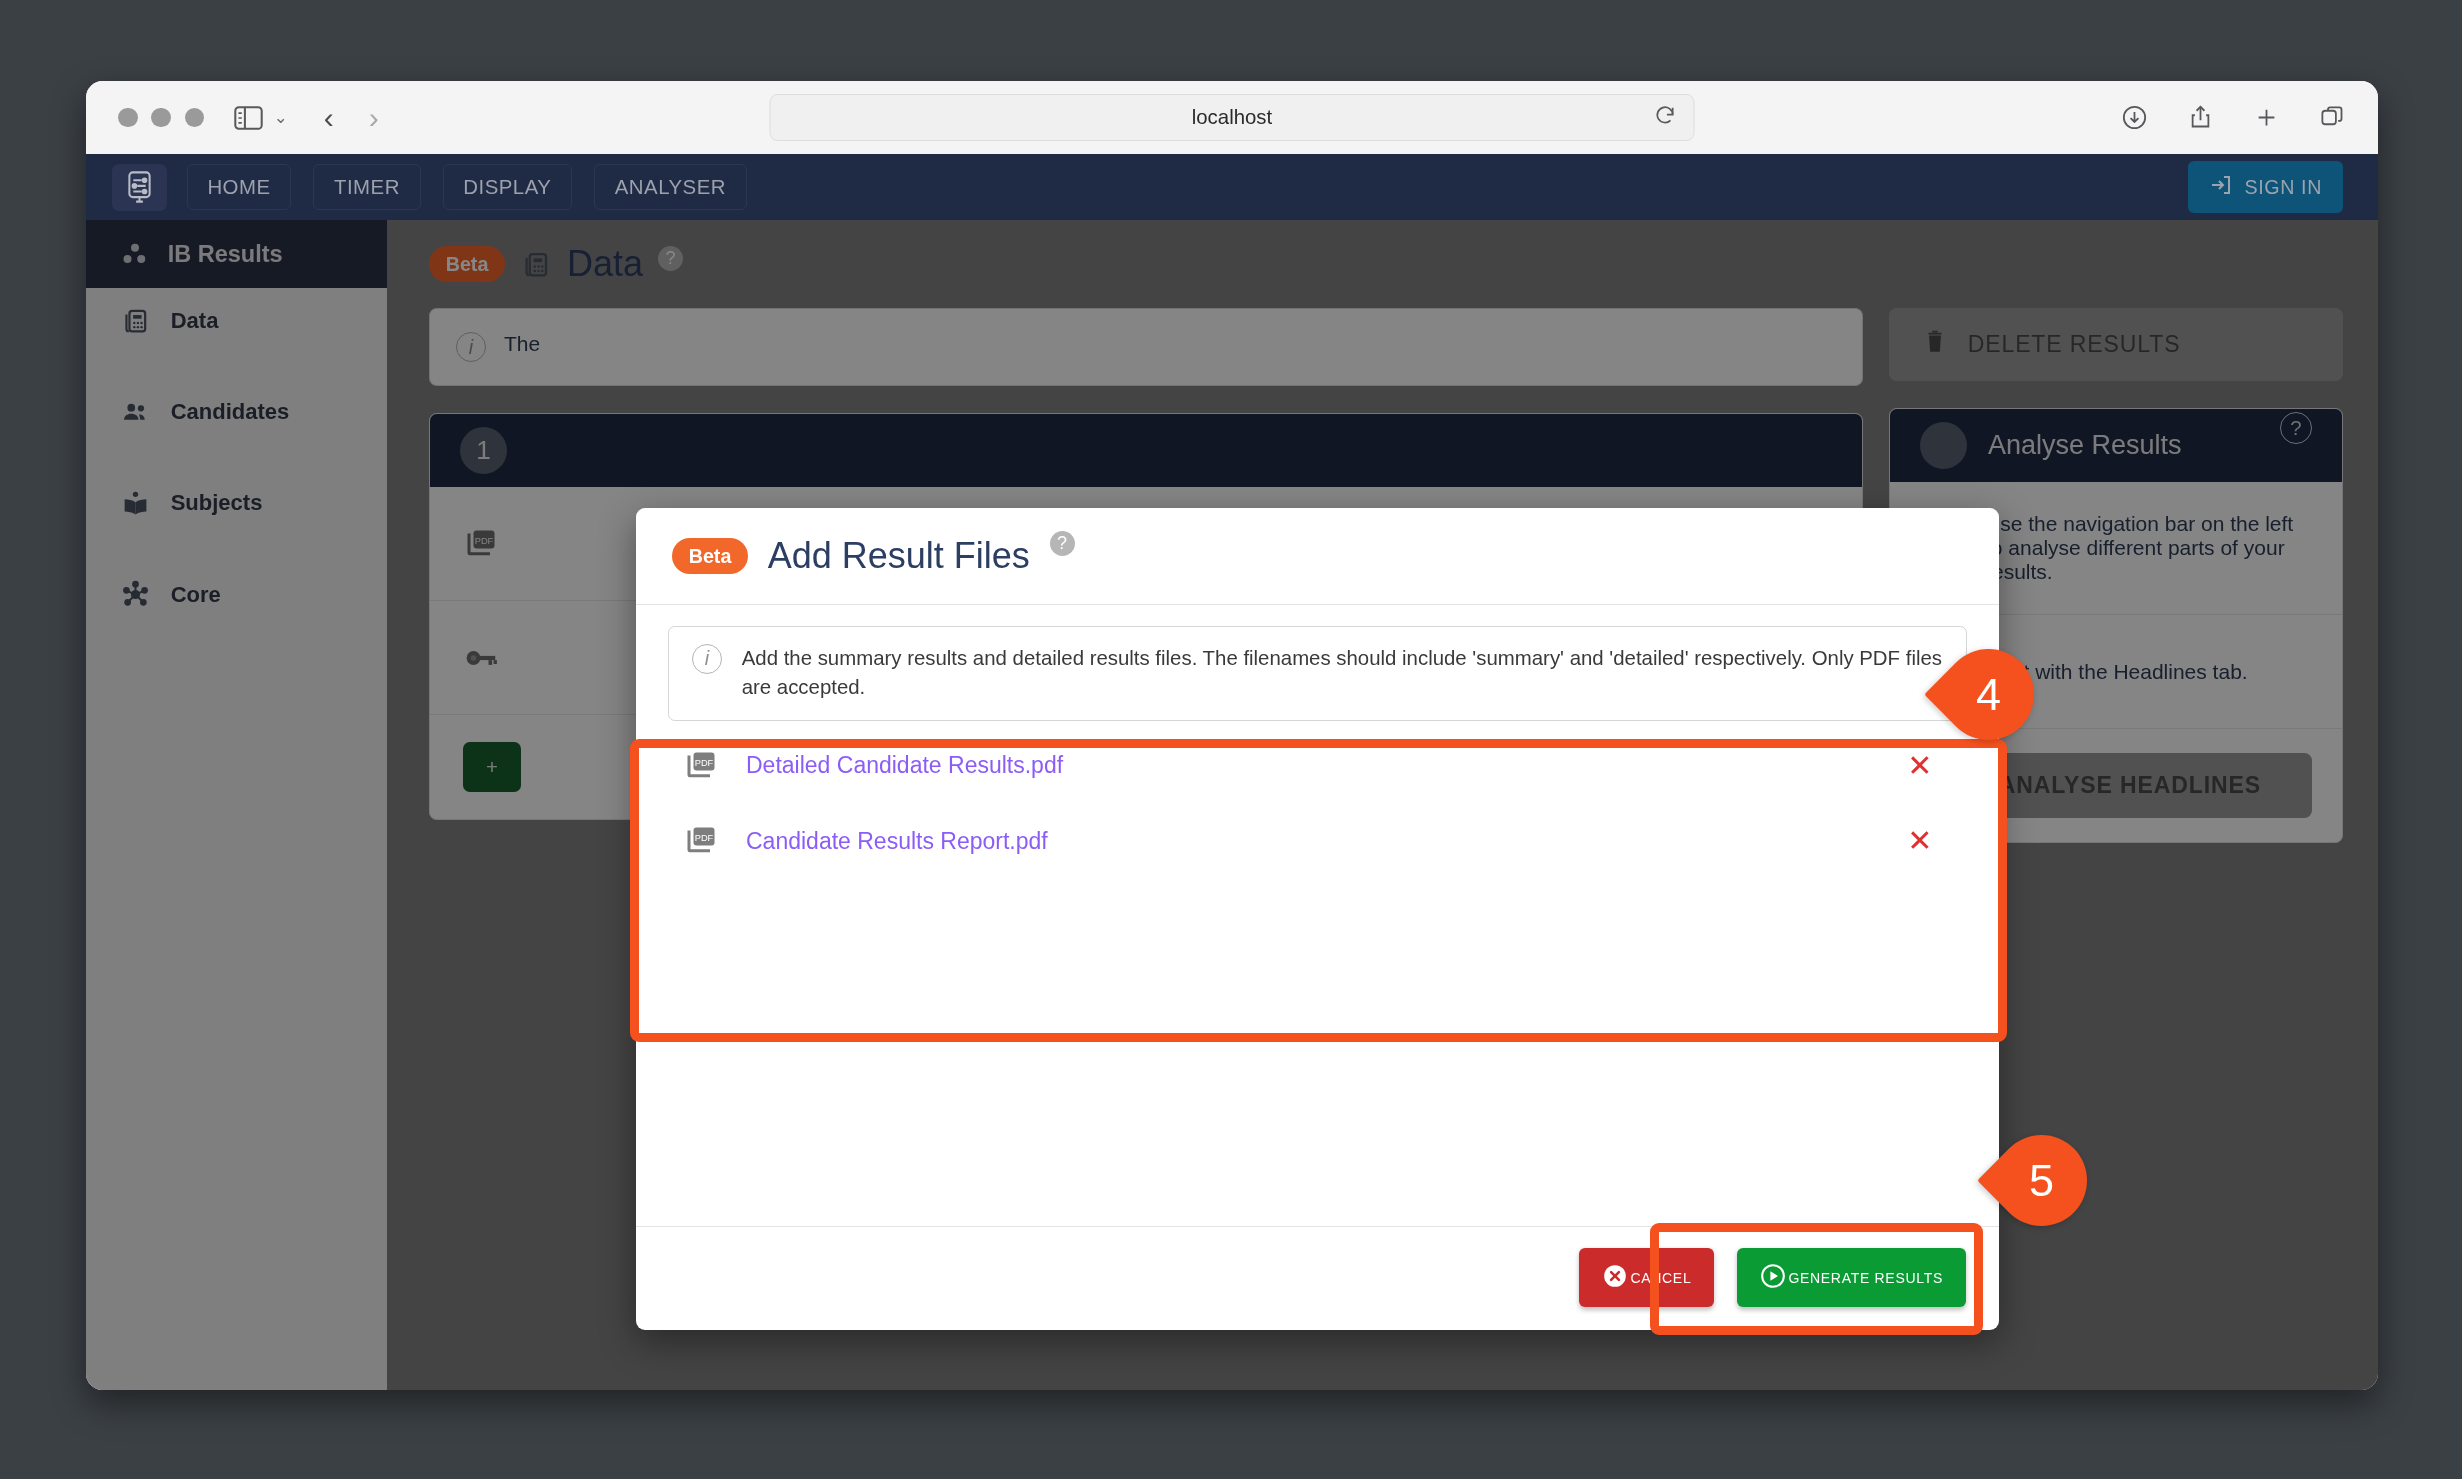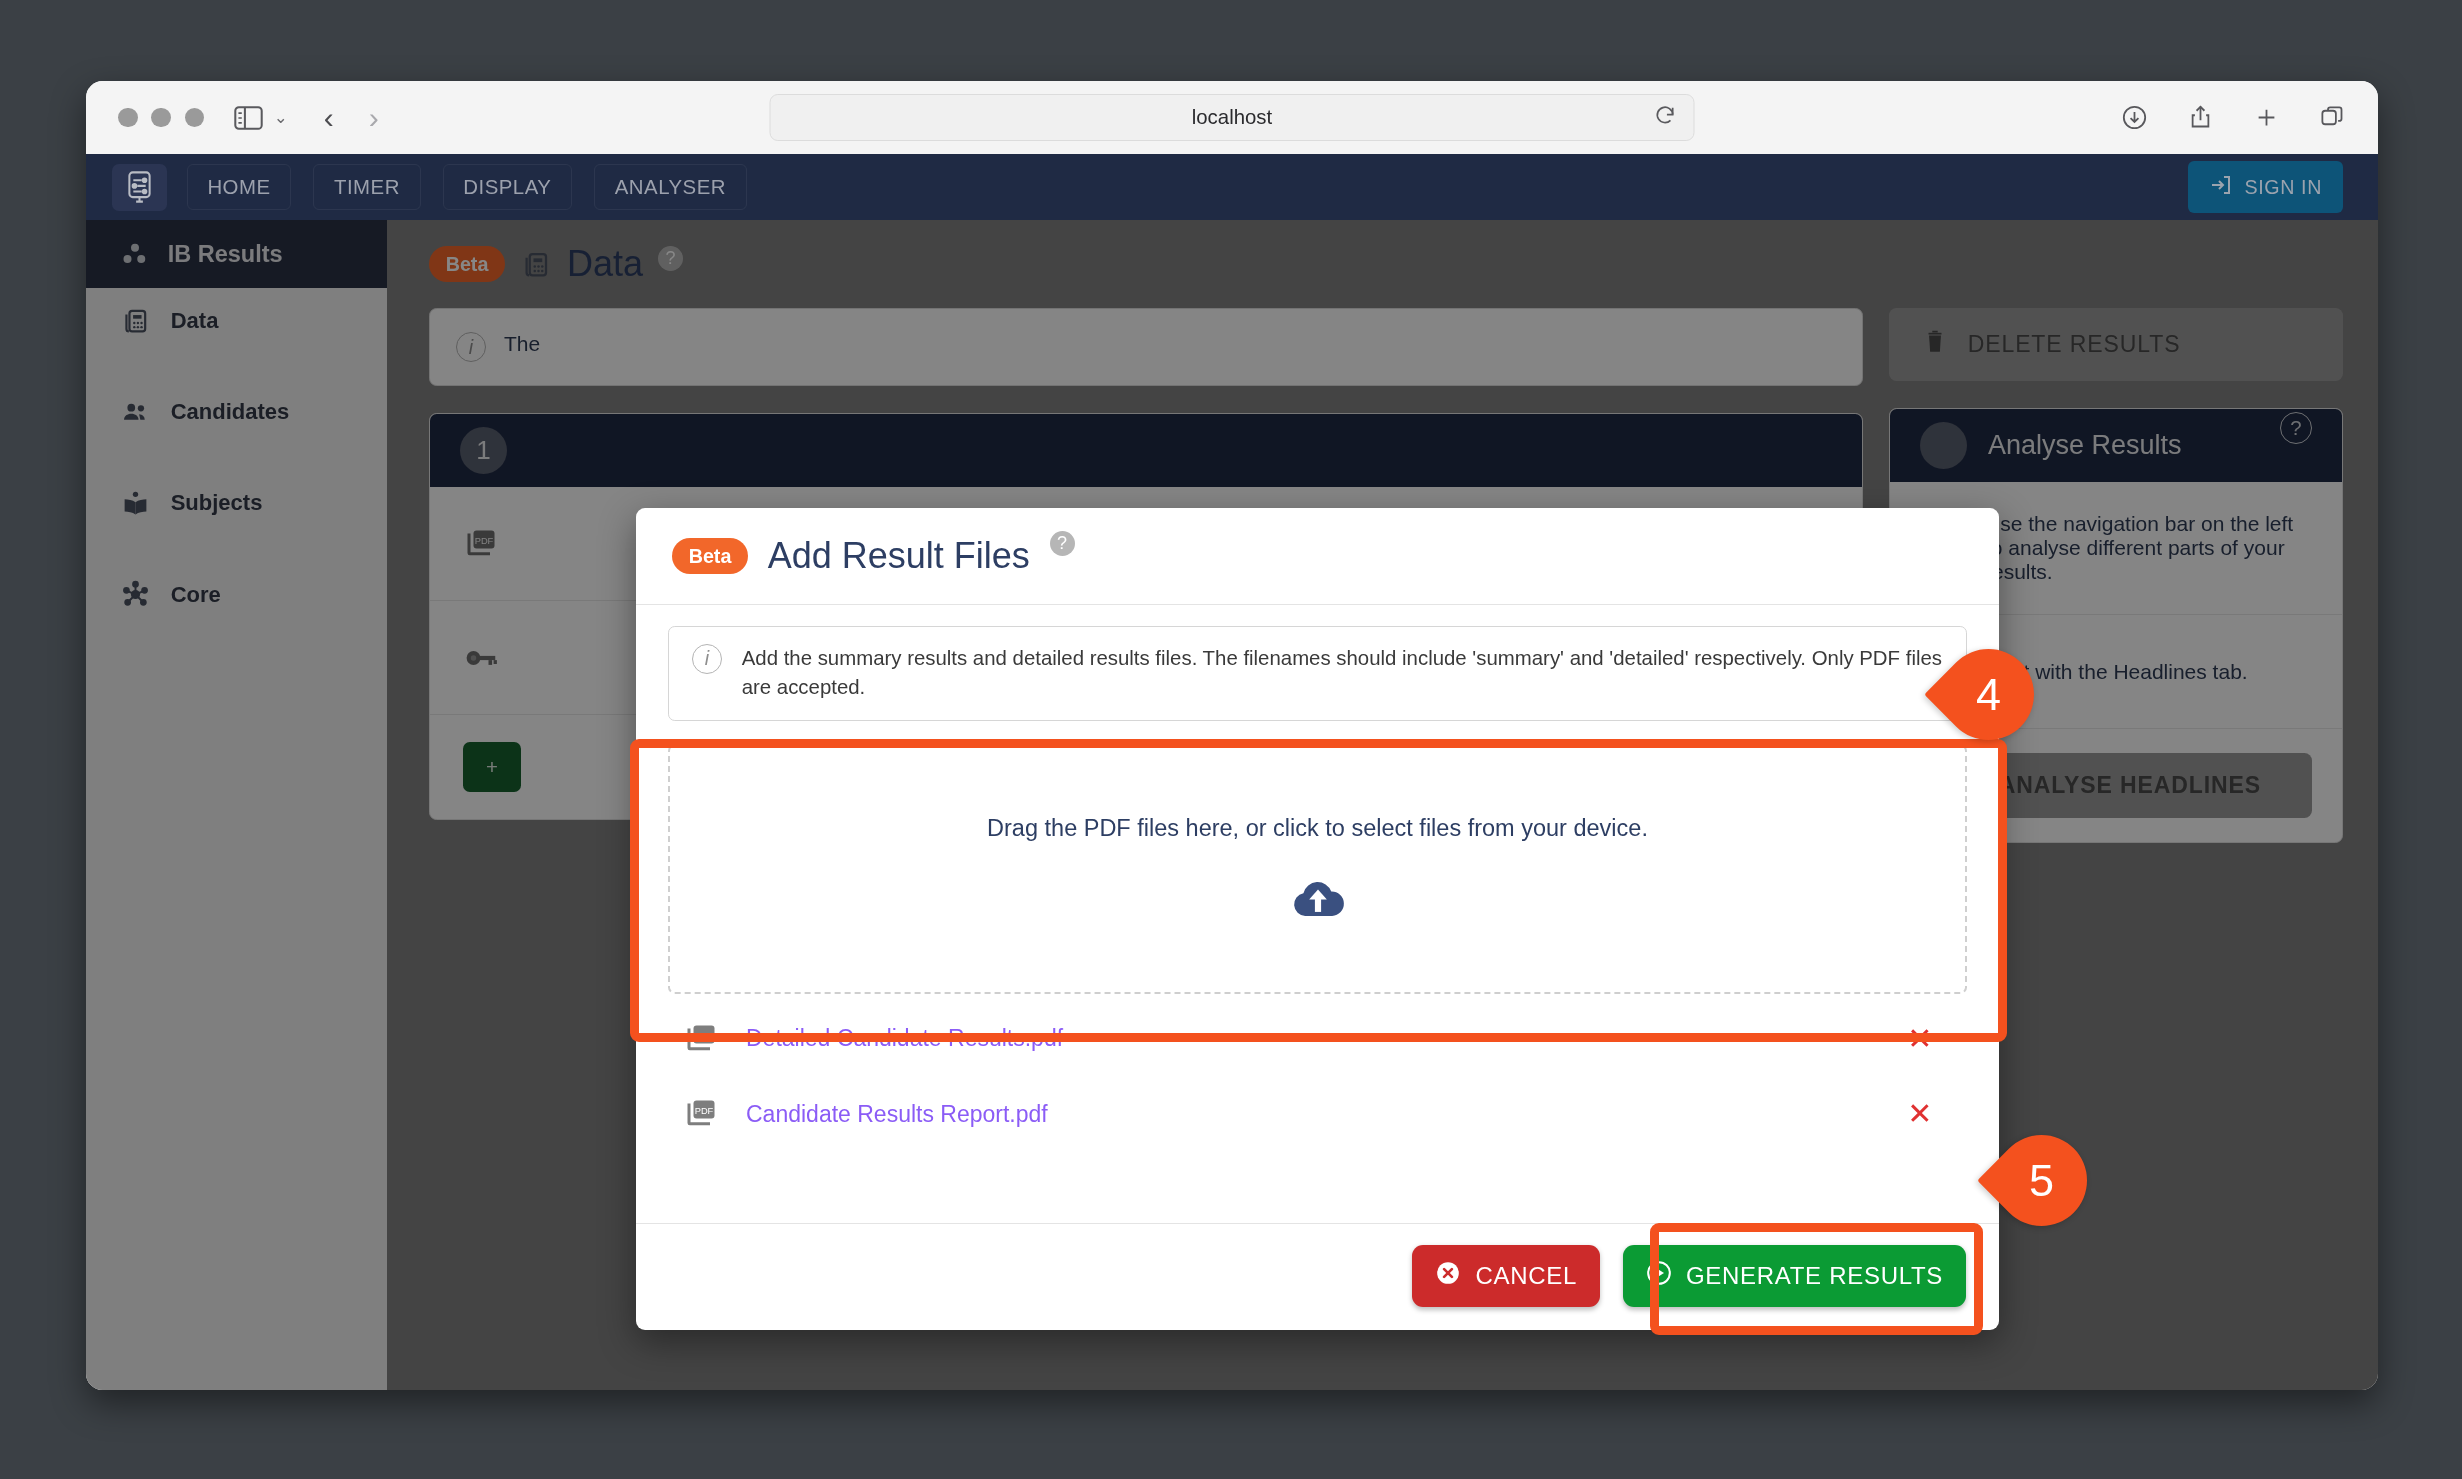--- a/index.html
+++ b/index.html
@@ -222,23 +222,23 @@
   }
   .pdf-ico { width: 36px; height: 36px; color: #7e7e7e; flex: 0 0 36px; }
   .filename { color: #8b5cf6; font-size: 23px; flex: 1; }
   .xbtn { color: #e03131; font-size: 30px; line-height: 1; padding-right: 19.7px; }
   .modal-foot {
     border-top: 0.8px solid #e4e4e4;
     padding: 21px 33px 23px 33px;
     display: flex; justify-content: flex-end; gap: 23px; align-items: center;
   }
   .btn {
-    display: inline-flex; align-items: center; gap: 14px;
-    font-size: 24px; letter-spacing: 0.7px; color: #fff;
-    padding: 15px 23px; border-radius: 11px;
+    display: inline-flex; align-items: center; gap: 2px;
+    font-size: 14px; letter-spacing: 0.7px; color: #fff;
+    padding: 15px 23px; border-radius: 6px;
     box-shadow: 0 2.3px 5.3px rgba(0,0,0,.25);
   }
   .btn-cancel { background: #cc2b2b; }
   .btn-generate { background: #0b9b34; }
 
   
   .hl {
     position: absolute;
     border: 9px solid #f4511e;
     border-radius: 9px;
@@ -561,30 +561,20 @@
         <span class="modal-title">Add Result Files</span>
         <span class="q-badge" style="align-self:flex-start;margin-top:23px;">?</span>
       </div>
 
       <div class="modal-body">
         <div class="modal-note">
           <span class="info-circle">i</span>
           <span>Add the summary results and detailed results files. The filenames should include 'summary' and 'detailed' respectively. Only PDF files are accepted.</span>
         </div>
 
-        <div class="dropzone">
-          <span class="dz-text">Drag the PDF files here, or click to select files from your device.</span>
-          <span>
-            <svg width="56" height="42" viewBox="0 0 24 19" fill="#3a5080">
-                <path d="M6.2 17.6A5.2 5.2 0 0 1 5.4 7.3 6.6 6.6 0 0 1 18 6.6a4.5 4.5 0 0 1 .4 11h-12z"></path>
-                <rect x="10.6" y="9.4" width="2.8" height="6.4" fill="#fff"></rect>
-                <path d="M12 5.6l4 4.6H8z" fill="#fff"></path>
-              </svg>
-          </span>
-        </div>
 
         <div class="filelist">
           <div class="filerow">
             <span class="pdf-ico">
               <svg width="36" height="36" viewBox="0 0 24 24" fill="#7e7e7e">
                   <path d="M3 5v13a1.5 1.5 0 0 0 1.5 1.5H18v-2H5V5z"></path>
                   <rect x="7" y="3" width="14" height="12" rx="2"></rect>
                   <text x="14" y="12" font-size="6.2" fill="#fff" text-anchor="middle" font-family="Liberation Sans">PDF</text>
                 </svg>
             </span>

